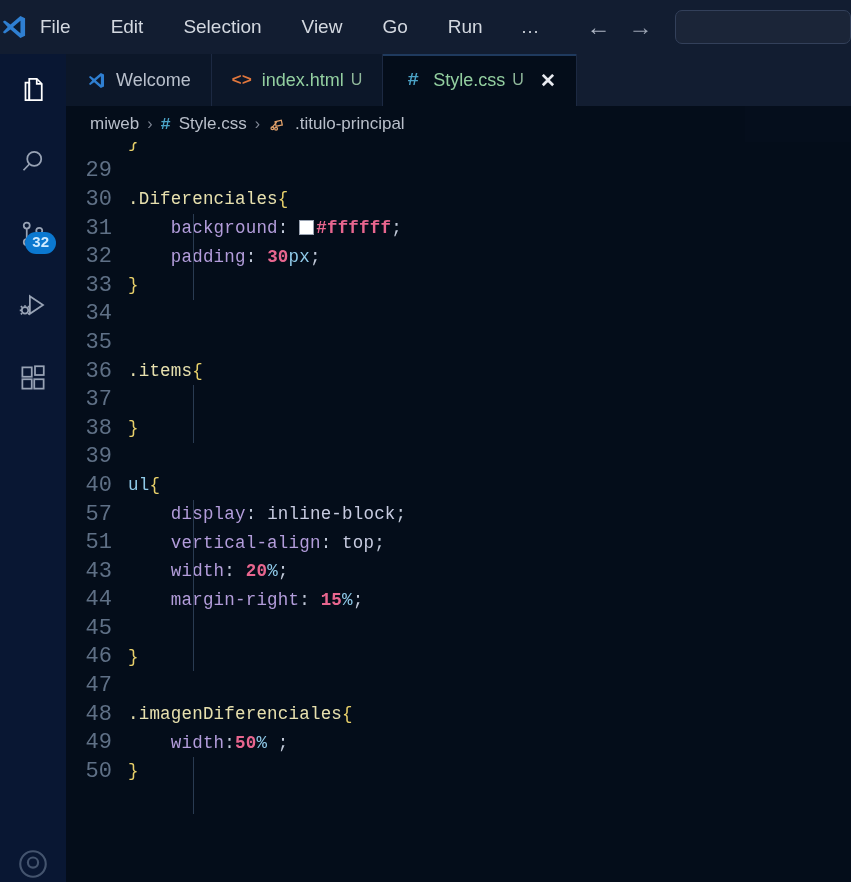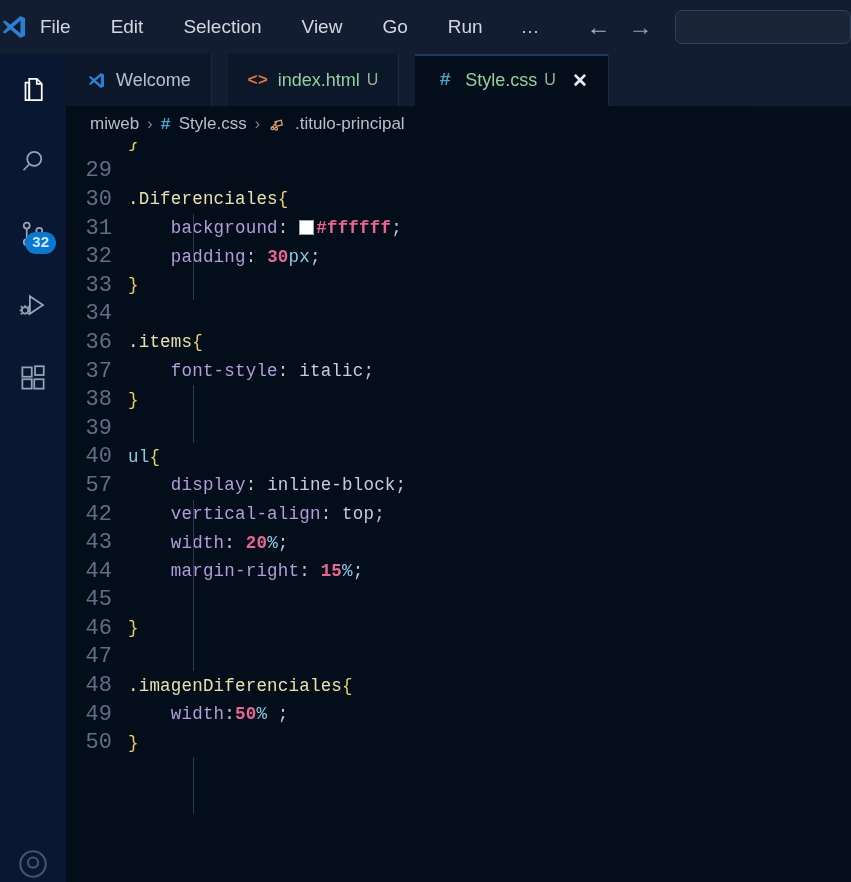--- a/index.html
+++ b/index.html
@@ -49,21 +49,21 @@
     font-size: 15px; font-weight: 700;
     border-radius: 11px; padding: 1px 7px 2px 7px;
     line-height: 1.25; font-family: "Liberation Sans", sans-serif;
   }
   .act-bottom { position: absolute; left: 0; bottom: -14px; width: 66px; height: 60px;
     display: flex; align-items: center; justify-content: center; }
 
   
   .tabbar {
     position: absolute; top: 54px; left: 66px; width: 785px; height: 52px;
-    background: #121d31; display: flex; align-items: center; gap: 16px;
+    background: #121d31; display: flex; align-items: center;
   }
   .tab {
     display: flex; align-items: center; gap: 10px;
     padding: 0 20px; height: 52px;
     border-right: 1px solid #1c2942;
     background: #0c1729;
     white-space: nowrap;
   }
   .tab.active { background: #040d1a; box-shadow: inset 0 2px 0 0 #1f3a5e; }
   .tab-label { font-size: 18px; color: #93cfa0; }
@@ -282,45 +282,48 @@
         </div>
         <div class="line">
           <span class="ln">33</span>
           <span class="lc"><span class="t-brace">}</span></span>
         </div>
         <div class="line">
           <span class="ln">34</span>
           <span class="lc"></span>
         </div>
         <div class="line">
+          <span class="ln">35</span>
+          <span class="lc"></span>
+        </div>
+        <div class="line">
           <span class="ln">36</span>
           <span class="lc"><span class="t-sel">.items</span><span class="t-brace">{</span></span>
         </div>
         <div class="line">
           <span class="ln">37</span>
-          <span class="lc"><span class="t-prop">    font-style</span><span class="t-punc">: </span><span class="t-val">italic</span><span class="t-punc">;</span></span>
         </div>
         <div class="line">
           <span class="ln">38</span>
           <span class="lc"><span class="t-brace">}</span></span>
         </div>
         <div class="line">
           <span class="ln">39</span>
           <span class="lc"></span>
         </div>
         <div class="line">
           <span class="ln">40</span>
           <span class="lc"><span class="t-elem">ul</span><span class="t-brace">{</span></span>
         </div>
         <div class="line">
           <span class="ln">57</span>
           <span class="lc"><span class="t-prop">    display</span><span class="t-punc">: </span><span class="t-val">inline-block</span><span class="t-punc">;</span></span>
         </div>
         <div class="line">
-          <span class="ln">42</span>
+          <span class="ln">51</span>
           <span class="lc"><span class="t-prop">    vertical-align</span><span class="t-punc">: </span><span class="t-val">top</span><span class="t-punc">;</span></span>
         </div>
         <div class="line">
           <span class="ln">43</span>
           <span class="lc"><span class="t-prop">    width</span><span class="t-punc">: </span><span class="t-num">20</span><span class="t-unit">%</span><span class="t-punc">;</span></span>
         </div>
         <div class="line">
           <span class="ln">44</span>
           <span class="lc"><span class="t-prop">    margin-right</span><span class="t-punc">: </span><span class="t-num">15</span><span class="t-unit">%</span><span class="t-punc">;</span></span>
         </div>

